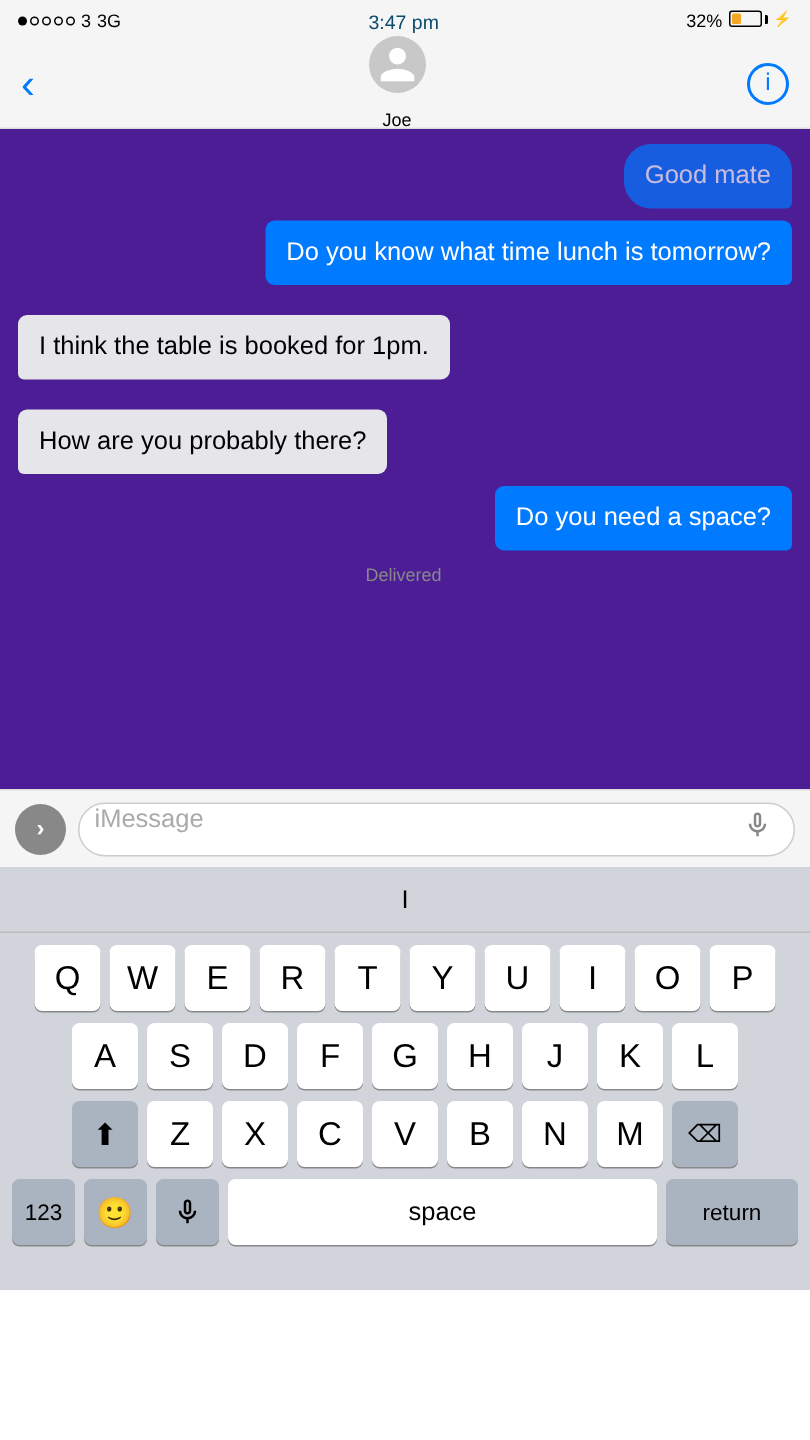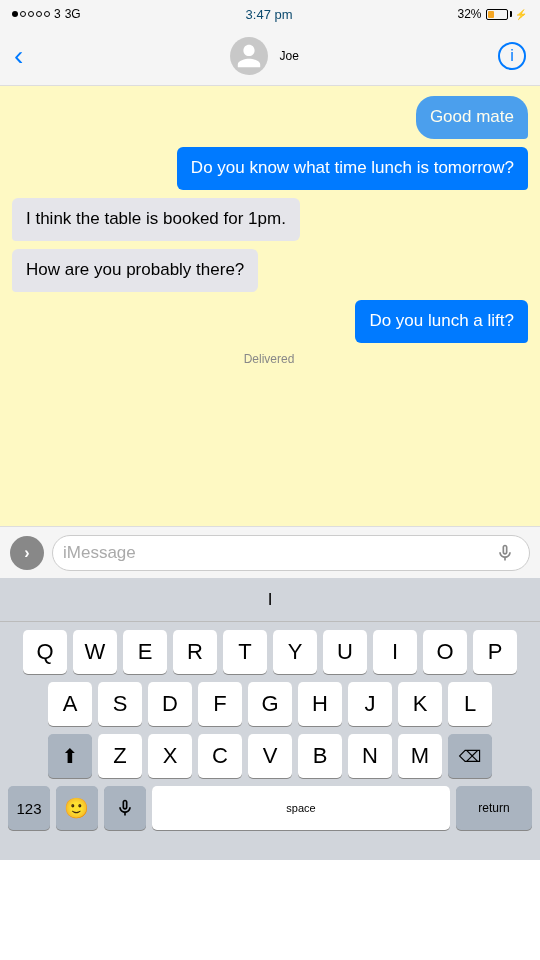--- a/index.html
+++ b/index.html
@@ -30,21 +30,21 @@
       font-weight: 500;
       color: #000;
     }
     .signal-dots {
       display: flex; gap: 2px; align-items: center;
     }
     .dot { width: 6px; height: 6px; border-radius: 50%; }
     .dot.filled { background: #000; }
     .dot.empty { background: transparent; border: 1px solid #000; }
     .status-center { font-size: 13px; font-weight: 500; color: #0c4a6e; }
-    .status-right { display: flex; align-items: center; gap: 4px; font-size: 12px; font-weight: 500; color: #000; }
+    .status-right { display: flex; align-items: flex-start; gap: 4px; font-size: 12px; font-weight: 500; color: #000; }
     .battery {
       display: flex; align-items: center; gap: 1px;
     }
     .battery-body {
       width: 22px; height: 11px; border: 1px solid #000; border-radius: 2px; padding: 1px; display: flex; align-items: center;
       position: relative;
     }
     .battery-fill {
       width: 35%; height: 100%; background: #f5a623; border-radius: 1px;
     }
@@ -65,42 +65,42 @@
     }
     .nav-back {
       color: #007aff;
       font-size: 28px;
       font-weight: 300;
       line-height: 1;
       cursor: pointer;
       padding: 4px 8px 4px 0;
     }
     .nav-center {
-      display: flex; flex-direction: row; align-items: center; gap: 11px;
+      display: flex; flex-direction: column; align-items: center; gap: 11px;
     }
     .avatar {
       width: 38px; height: 38px; border-radius: 50%;
       background: #c8c8c8;
       display: flex; align-items: center; justify-content: center;
     }
     .avatar svg { width: 28px; height: 28px; fill: #fff; }
     .nav-name { font-size: 12px; color: #000; font-weight: 400; }
     .nav-info {
       width: 28px; height: 28px; border-radius: 50%;
       border: 2px solid #007aff;
       display: flex; align-items: center; justify-content: center;
       color: #007aff;
       font-size: 16px;
       font-weight: 500;
       cursor: pointer;
     }
 
     
     .messages-area {
-      background: #fef9c3;
+      background: #4c1d95;
       padding: 10px 12px;
       height: 440px;
       overflow-y: auto;
       display: flex;
       flex-direction: column;
       gap: 8px;
     }
 
     .bubble-row {
       display: flex;
@@ -119,20 +119,21 @@
     }
     .bubble.outgoing {
       background: #007aff;
       color: #fff;
       border-bottom-right-radius: 4px;
     }
     .bubble.incoming {
       background: #e5e5ea;
       color: #000;
       border-bottom-left-radius: 4px;
+      margin-top: 12px;
     }
 
     .delivered-text {
       font-size: 12px;
       color: #888;
       text-align: center;
       margin-top: 1px;
       padding-right: 2px;
     }
 
@@ -154,21 +155,21 @@
       cursor: pointer;
       flex-shrink: 0;
     }
     .expand-btn span { color: #fff; font-size: 16px; font-weight: bold; }
     .message-input {
       flex: 1;
       height: 36px;
       border: 1px solid #ccc;
       border-radius: 18px;
       background: #fff;
-      display: flex; align-items: center;
+      display: flex; align-items: flex-start;
       padding: 0 10px;
       position: relative;
     }
     .message-input-placeholder {
       font-size: 17px;
       color: #aaa;
       flex: 1;
     }
     .mic-btn {
       width: 28px; height: 28px;
@@ -234,22 +235,22 @@
       background: #aab4c0;
       font-size: 16px;
       color: #000;
       max-width: none;
     }
     .key.shift { max-width: 44px; flex: none; width: 44px; }
     .key.backspace { max-width: 44px; flex: none; width: 44px; }
     .key.num { max-width: 42px; flex: none; width: 42px; font-size: 15px; }
     .key.emoji { max-width: 42px; flex: none; width: 42px; font-size: 20px; }
     .key.mic-key { max-width: 42px; flex: none; width: 42px; font-size: 18px; }
-    .key.space-key { flex: 1; max-width: none; font-size: 11px; }
-    .key.return-key { max-width: 88px; width: 76px; flex: none; font-size: 12px; text-align: center; }
+    .key.space-key { flex: 1; max-width: none; font-size: 17px; }
+    .key.return-key { max-width: 88px; width: 88px; flex: none; font-size: 15px; text-align: center; }
 
     .bottom-row {
       display: flex;
       justify-content: center;
       gap: 6px;
       padding: 0 4px;
     }
 
     .shift-icon { font-size: 20px; }
   </style>
@@ -316,21 +317,21 @@
 
   <div class="bubble-row incoming">
     <div class="bubble incoming">
       How are you probably there?
     </div>
   </div>
 
 
   <div class="bubble-row outgoing">
     <div class="bubble outgoing">
-      Do you lunch a lift?
+      Do you need a space?
     </div>
   </div>
 
   <div class="delivered-text">Delivered</div>
 </div>
 
 <div class="input-bar">
   <div class="expand-btn">
     <span>›</span>
   </div>

